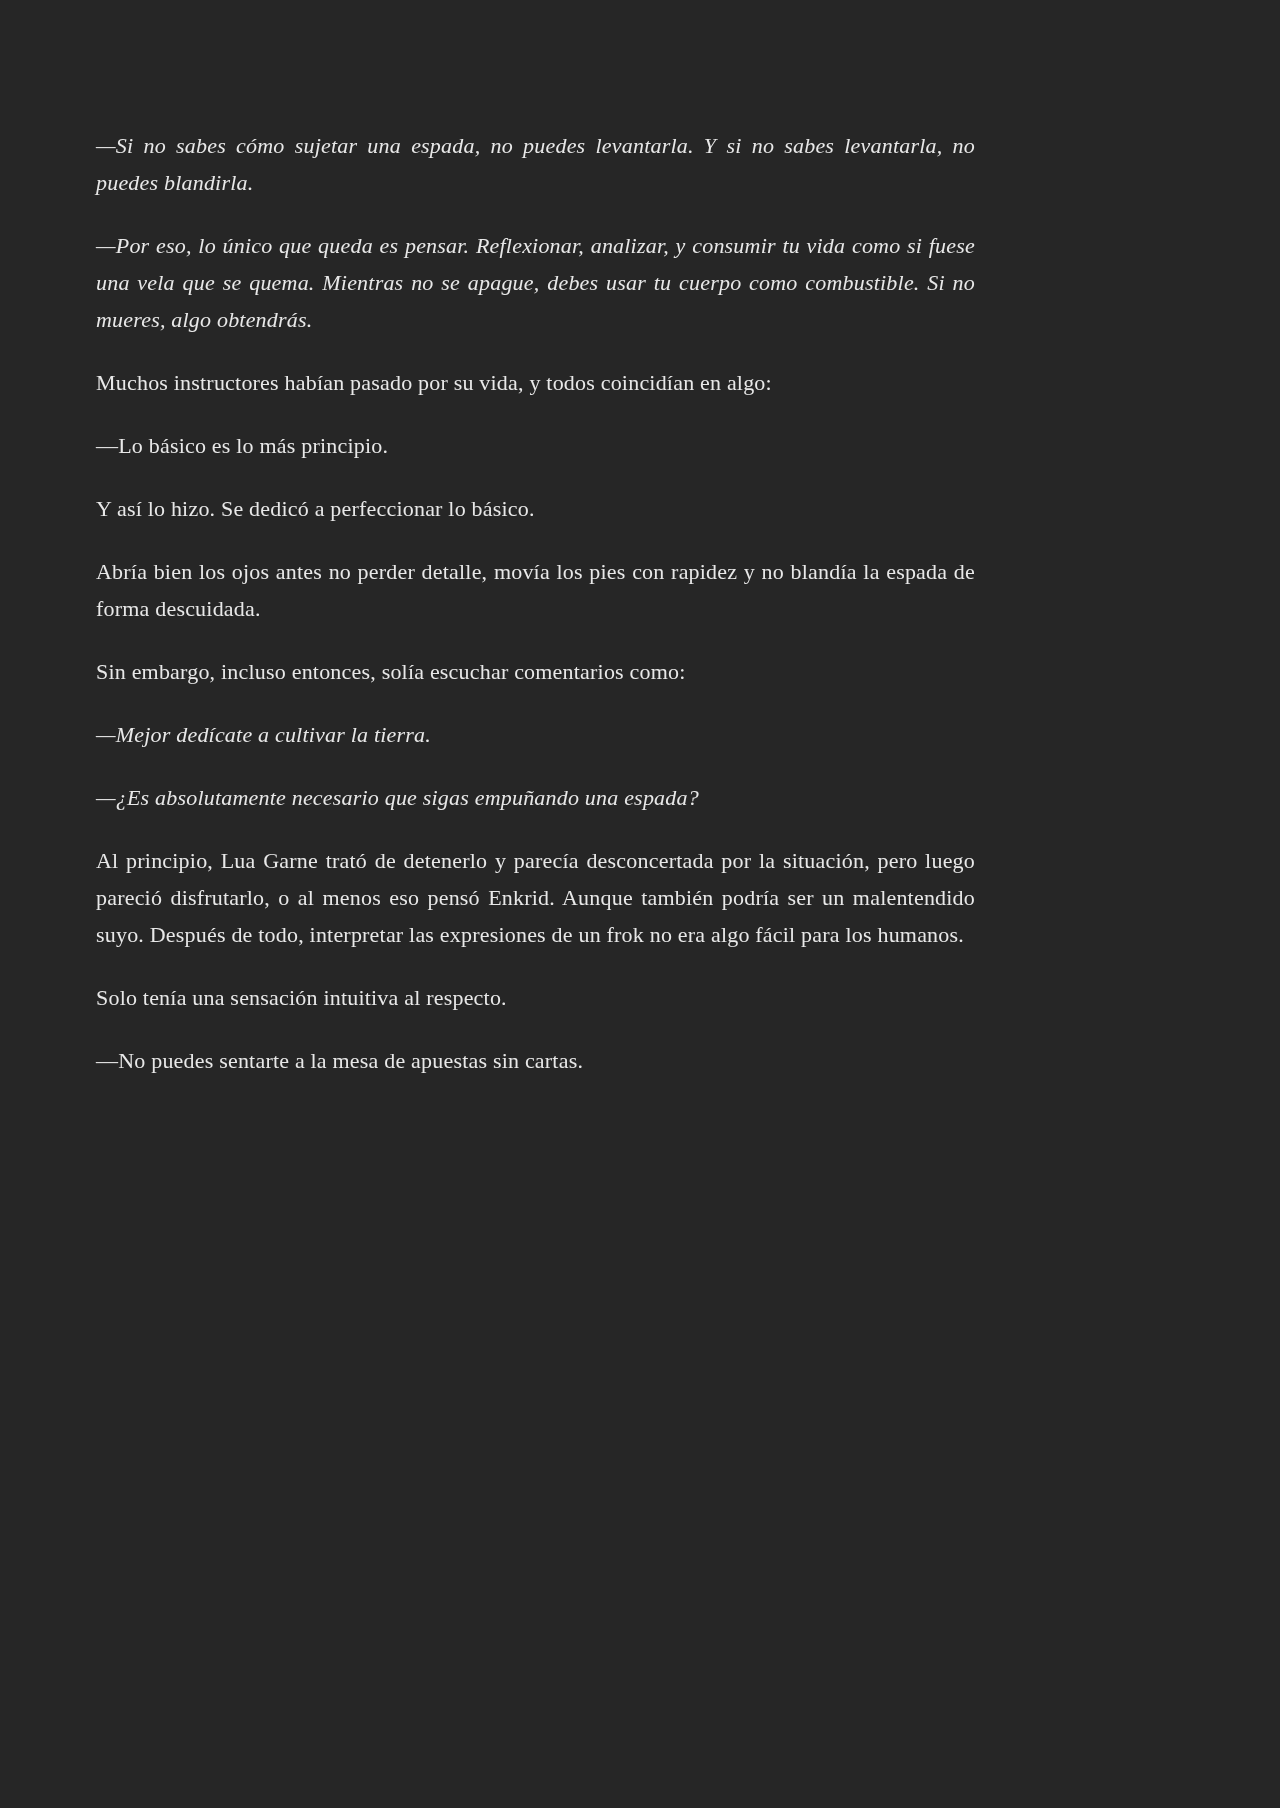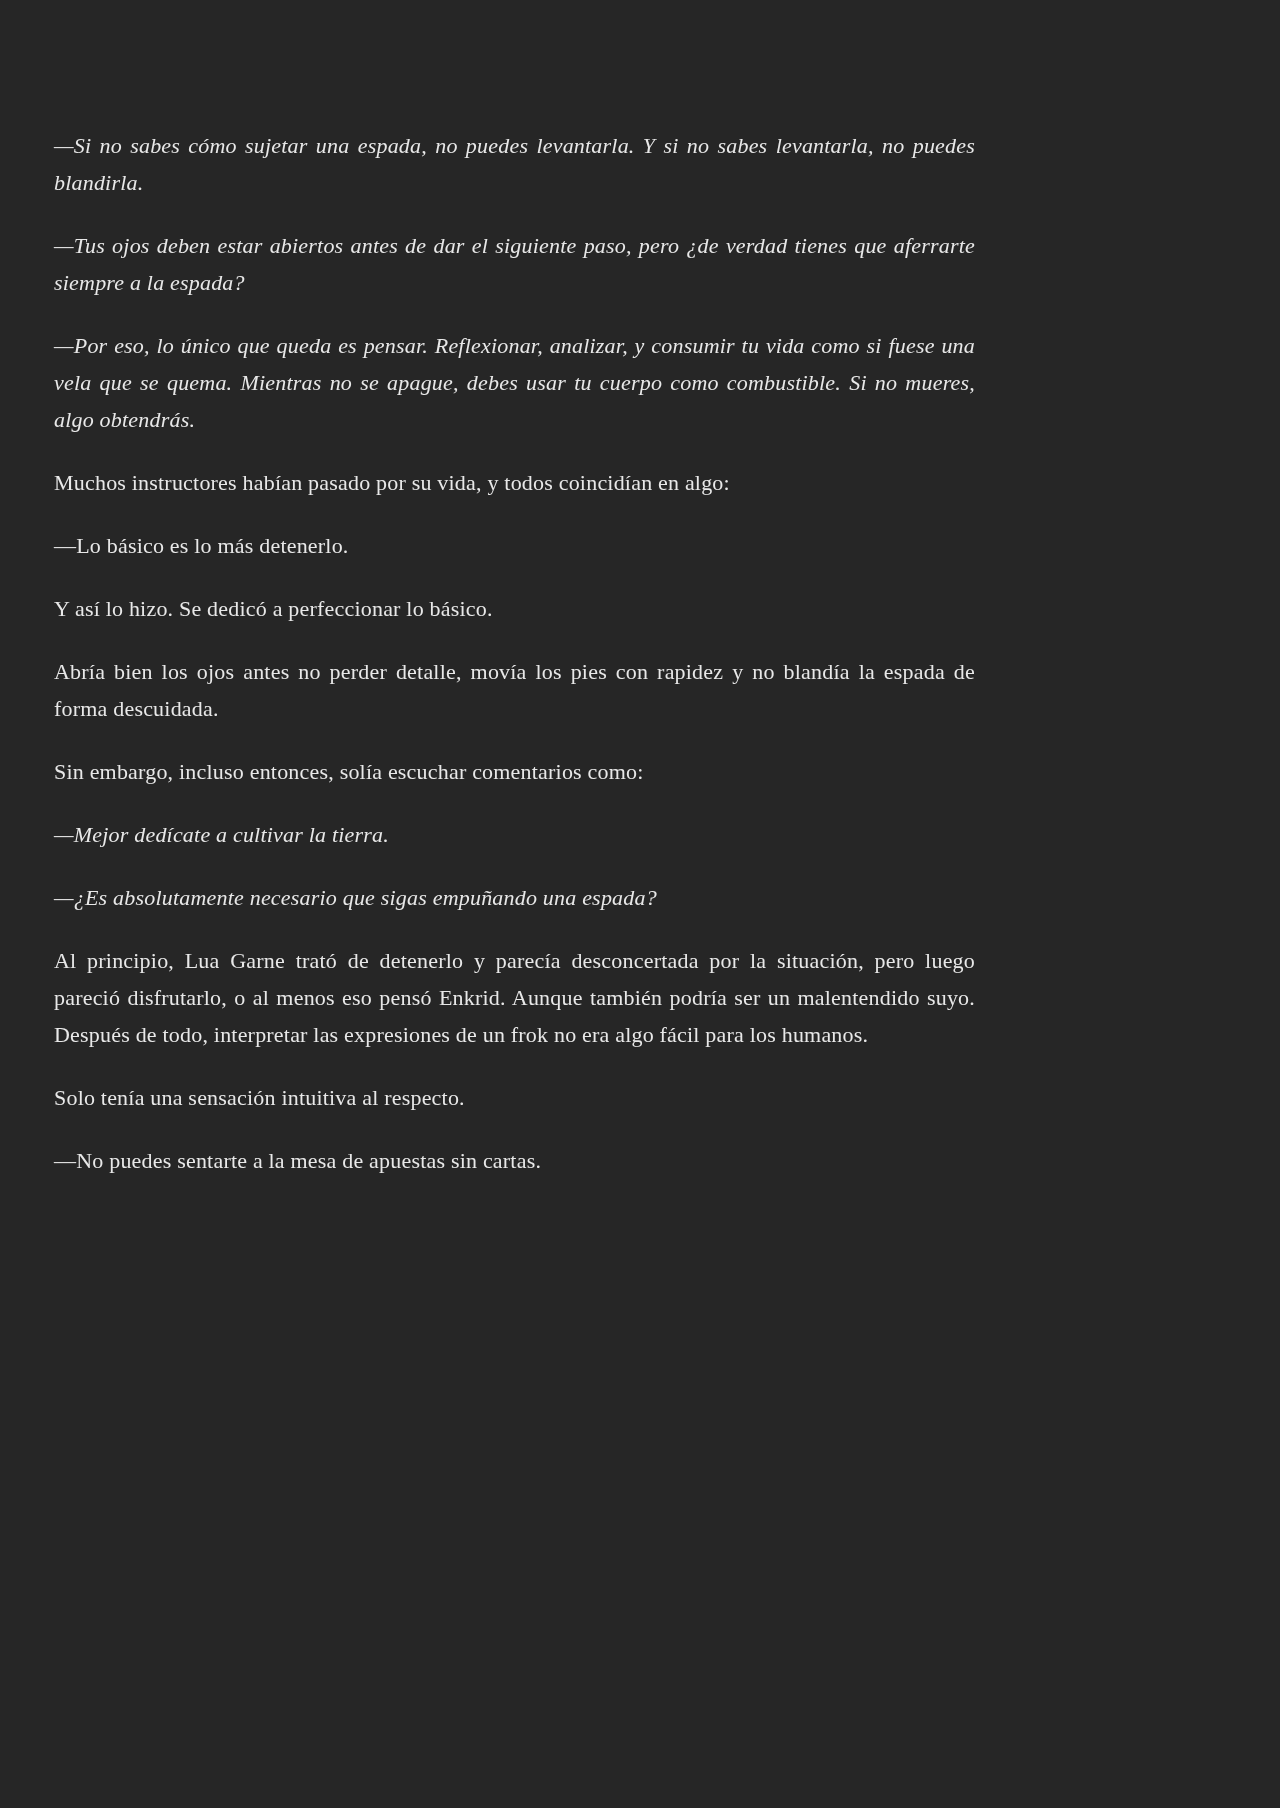--- a/index.html
+++ b/index.html
@@ -10,42 +10,41 @@
     width: 1280px;
     min-height: 1808px;
     background: #262626;
     color: #e8e8e8;
     font-family: "Liberation Serif", "DejaVu Serif", serif;
   }
   .page {
     box-sizing: border-box;
     width: 1280px;
     min-height: 1808px;
-    padding: 127px 305px 80px 54px;
+    padding: 127px 305px 80px 96px;
   }
   p.para {
     margin: 0 0 26px 0;
     font-size: 22px;
     line-height: 37px;
     text-align: justify;
     letter-spacing: 0.2px;
   }
   p.para.italic {
     font-style: italic;
   }
 </style>
 </head>
 <body style="background: rgb(38, 38, 38); color: rgb(232, 232, 232);">
 
 <div class="page">
   <p class="para italic">—Si no sabes cómo sujetar una espada, no puedes levantarla. Y si no sabes levantarla, no puedes blandirla.</p>
-  <p class="para italic">—Tus ojos deben estar abiertos antes de dar el siguiente paso, pero ¿de verdad tienes que aferrarte siempre a la espada?</p>
   <p class="para italic">—Por eso, lo único que queda es pensar. Reflexionar, analizar, y consumir tu vida como si fuese una vela que se quema. Mientras no se apague, debes usar tu cuerpo como combustible. Si no mueres, algo obtendrás.</p>
   <p class="para">Muchos instructores habían pasado por su vida, y todos coincidían en algo:</p>
-  <p class="para">—Lo básico es lo más detenerlo.</p>
+  <p class="para">—Lo básico es lo más principio.</p>
   <p class="para">Y así lo hizo. Se dedicó a perfeccionar lo básico.</p>
   <p class="para">Abría bien los ojos antes no perder detalle, movía los pies con rapidez y no blandía la espada de forma descuidada.</p>
   <p class="para">Sin embargo, incluso entonces, solía escuchar comentarios como:</p>
   <p class="para italic">—Mejor dedícate a cultivar la tierra.</p>
   <p class="para italic">—¿Es absolutamente necesario que sigas empuñando una espada?</p>
   <p class="para">Al principio, Lua Garne trató de detenerlo y parecía desconcertada por la situación, pero luego pareció disfrutarlo, o al menos eso pensó Enkrid. Aunque también podría ser un malentendido suyo. Después de todo, interpretar las expresiones de un frok no era algo fácil para los humanos.</p>
   <p class="para">Solo tenía una sensación intuitiva al respecto.</p>
   <p class="para">—No puedes sentarte a la mesa de apuestas sin cartas.</p>
 </div>
 

